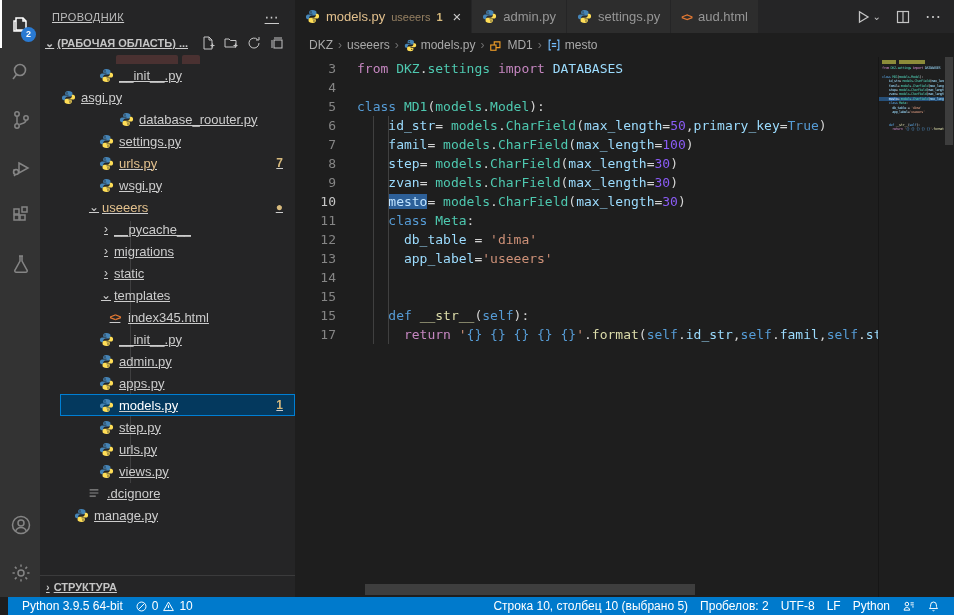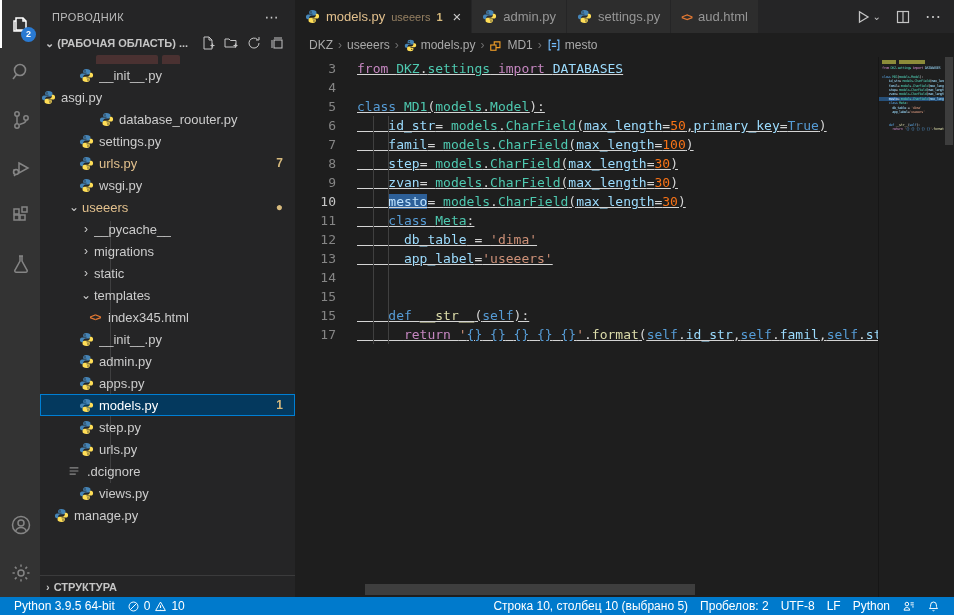--- a/index.html
+++ b/index.html
@@ -15,32 +15,32 @@
   .ab-item { height:48px; display:flex; align-items:center; justify-content:center;
     position:relative; color:#858585; cursor:pointer; border-left:2px solid transparent; }
   .ab-item.active { color:#ffffff; border-left:2px solid #ffffff; }
   .ab-badge { position:absolute; right:4px; bottom:6px; min-width:15px; height:15px;
     border-radius:50%; background:#2a7ad2; color:#fff; font-size:9px; line-height:15px;
     text-align:center; font-weight:bold; }
   .ab-item svg { width:24px; height:24px; }
 
   
   .sidebar { width:255px; background:#252526; color:#cccccc; position:relative;
-    display:flex; flex-direction:column; font-size:13px; overflow:hidden; }
+    display:flex; flex-direction:column; font-size:13px; overflow:hidden;text-decoration:underline; }
   .sb-title-row { height:33px; display:flex; align-items:center; padding:0 12px;
     font-size:11px; letter-spacing:.4px; color:#bbbbbb; flex:0 0 auto; }
   .sb-title-row .spacer { flex:1; }
   .sb-ellipsis { color:#cccccc; font-size:14px; cursor:pointer; padding:0 4px; }
   .sb-section-row { height:20px; display:flex; align-items:center; padding:0 4px 0 4px;
     font-size:11px; font-weight:bold; color:#c5c5c5; flex:0 0 auto; }
   .sb-section-row .chev { font-size:11px; margin:0 3px 0 1px; color:#c5c5c5; }
   .sb-section-row .wslabel { white-space:nowrap; overflow:hidden; }
   .sb-actions { margin-left:auto; display:flex; gap:7px; padding-right:6px; }
   .sb-actions svg { width:16px; height:16px; color:#c5c5c5; cursor:pointer; }
-  .tree { flex:1; position:relative; overflow:hidden; }
+  .tree { flex:1; position:relative; overflow:hidden;margin-left:20px; }
   .tree-guide { position:absolute; left:70px; top:168px; height:262px; width:1px;
     background:rgba(255,255,255,.12); }
   .clip-row { height:11px; overflow:hidden; display:flex; align-items:flex-start;
     padding-left:56px; gap:4px; }
   .clip-blob { height:14px; border-radius:2px; background:#5a3636; opacity:.7; margin-top:2px; }
   .row { height:22px; display:flex; align-items:center; white-space:nowrap;
     cursor:pointer; color:#cccccc; position:relative; }
   .row.modified { color:#e2c08d; }
   .row.selected { background:#04395e; outline:1px solid #007fd4; outline-offset:-1px; color:#ffffff; }
   .row .twisty { width:16px; text-align:center; color:#cccccc; font-size:12px; flex:0 0 16px; }
@@ -77,43 +77,43 @@
   .bc-ico { display:flex; align-items:center; }
 
   .editor-wrap { flex:1; display:flex; min-height:0; position:relative; }
   .code-scroll { flex:1; display:flex; overflow:hidden; padding-top:2px; }
   .gutter { width:62px; flex:0 0 62px; text-align:right; padding-right:21px;
     font-family:"DejaVu Sans Mono", monospace; font-size:13px; line-height:19px;
     color:#858585; user-select:none; }
   .gutter .ln.cur { color:#c6c6c6; }
   .code { flex:1; font-family:"DejaVu Sans Mono", monospace; font-size:13px;
     line-height:19px; white-space:pre; color:#d4d4d4; overflow:hidden; }
-  .cline { position:relative; height:19px;text-decoration:underline; }
+  .cline { position:relative; height:19px; }
   .iguide { position:absolute; top:0; bottom:0; width:1px; background:#404040; }
   .tk-ctl{color:#c586c0} .tk-kw{color:#569cd6} .tk-typ{color:#4ec9b0}
-  .tk-var{color:#9cdcfe} .tk-num{color:#f97316} .tk-str{color:#ce9178}
+  .tk-var{color:#9cdcfe} .tk-num{color:#8b5cf6} .tk-str{color:#ce9178}
   .tk-fn{color:#dcdcaa} .tk-pun{color:#d4d4d4}
   .tk-sel{color:#bfe3ff; background:#2d6099;}
 
   .minimap { width:66px; flex:0 0 66px; background:#1e1e1e; position:relative;
     border-left:1px solid rgba(0,0,0,.25); padding-top:3px; overflow:hidden; cursor:pointer; }
   .mm-olive { display:flex; gap:3px; height:4px; margin:0 0 2px 3px; }
   .mm-olive span { background:#8c8c3a; height:4px; display:block; }
   .mm-line { font-family:"DejaVu Sans Mono", monospace; font-size:3.5px; line-height:4.4px;
     white-space:pre; padding-left:3px; height:4.4px; overflow:hidden; letter-spacing:-.4px; }
   .mm-line.selband { background:#264f78; }
   .vscroll { width:10px; flex:0 0 10px; background:#1e1e1e; position:relative; }
   .vthumb { position:absolute; top:0; left:1px; width:8px; height:88px;
     background:rgba(121,121,121,.35); cursor:pointer; }
   .hscroll-thumb { position:absolute; left:70px; bottom:2px; width:330px; height:11px;
     background:#4a4a4a; opacity:.75; cursor:pointer; }
 
   
   .statusbar { height:18px; background:#007acc; color:#ffffff; display:flex;
-    align-items:center; font-size:12px; flex:0 0 auto; padding:0 8px 0 8px; }
+    align-items:center; font-size:12px; flex:0 0 auto; padding:0 8px 0 8px;margin-left:8px; }
   .sb-item { display:flex; align-items:center; gap:4px; padding:0 6px; cursor:pointer;
     height:100%; white-space:nowrap; }
   .sb-right { margin-left:auto; display:flex; align-items:center; }
   .statusbar svg { width:13px; height:13px; }
 </style>
 </head>
 <body>
 
 <div class="root">
   <div class="main">
@@ -344,36 +344,36 @@
           </div>
           <div class="row" style="padding-left: 38px;">
             <span class="ficon">
               <svg class="pyi" width="15" height="15" viewBox="0 0 16 16">
  <path fill="#4584b6" d="M7.9 1C5.2 1 4.5 2.1 4.5 3.4V5H8v.8H3.2C1.8 5.8 1 6.9 1 8.3c0 1.5.7 2.6 2.1 2.6h1.4V9.2c0-1.3 1.1-2.4 2.4-2.4h3.3c1.1 0 2-.9 2-2V3.4C12.2 2 10.7 1 7.9 1zM6.4 2.5a.75.75 0 1 1 0 1.5.75.75 0 0 1 0-1.5z"></path>
  <path fill="#ffde57" d="M8.1 15c2.7 0 3.4-1.1 3.4-2.4V11H8v-.8h4.8c1.4 0 2.2-1.1 2.2-2.5 0-1.5-.7-2.6-2.1-2.6h-1.4v1.7c0 1.3-1.1 2.4-2.4 2.4H5.8c-1.1 0-2 .9-2 2v1.4C3.8 14 5.3 15 8.1 15zm1.5-1.5a.75.75 0 1 1 0-1.5.75.75 0 0 1 0 1.5z"></path>
               </svg>
             </span>
             <span class="lbl">urls.py</span>
           </div>
+          <div class="row" style="padding-left: 38px;">
+            <span class="ficon">
+              <svg class="pyi" width="15" height="15" viewBox="0 0 16 16">
+ <path fill="#4584b6" d="M7.9 1C5.2 1 4.5 2.1 4.5 3.4V5H8v.8H3.2C1.8 5.8 1 6.9 1 8.3c0 1.5.7 2.6 2.1 2.6h1.4V9.2c0-1.3 1.1-2.4 2.4-2.4h3.3c1.1 0 2-.9 2-2V3.4C12.2 2 10.7 1 7.9 1zM6.4 2.5a.75.75 0 1 1 0 1.5.75.75 0 0 1 0-1.5z"></path>
+ <path fill="#ffde57" d="M8.1 15c2.7 0 3.4-1.1 3.4-2.4V11H8v-.8h4.8c1.4 0 2.2-1.1 2.2-2.5 0-1.5-.7-2.6-2.1-2.6h-1.4v1.7c0 1.3-1.1 2.4-2.4 2.4H5.8c-1.1 0-2 .9-2 2v1.4C3.8 14 5.3 15 8.1 15zm1.5-1.5a.75.75 0 1 1 0-1.5.75.75 0 0 1 0 1.5z"></path>
+              </svg>
+            </span>
+            <span class="lbl">views.py</span>
+          </div>
           <div class="row" style="padding-left: 26px;">
             <span class="ficon">
               <svg width="14" height="14" viewBox="0 0 16 16" stroke="#8a8a8a" fill="none" stroke-width="1.4">
  <path d="M3 4.5h10M3 8h10M3 11.5h7"></path>
               </svg>
             </span>
             <span class="lbl">.dcignore</span>
-          </div>
-          <div class="row" style="padding-left: 38px;">
-            <span class="ficon">
-              <svg class="pyi" width="15" height="15" viewBox="0 0 16 16">
- <path fill="#4584b6" d="M7.9 1C5.2 1 4.5 2.1 4.5 3.4V5H8v.8H3.2C1.8 5.8 1 6.9 1 8.3c0 1.5.7 2.6 2.1 2.6h1.4V9.2c0-1.3 1.1-2.4 2.4-2.4h3.3c1.1 0 2-.9 2-2V3.4C12.2 2 10.7 1 7.9 1zM6.4 2.5a.75.75 0 1 1 0 1.5.75.75 0 0 1 0-1.5z"></path>
- <path fill="#ffde57" d="M8.1 15c2.7 0 3.4-1.1 3.4-2.4V11H8v-.8h4.8c1.4 0 2.2-1.1 2.2-2.5 0-1.5-.7-2.6-2.1-2.6h-1.4v1.7c0 1.3-1.1 2.4-2.4 2.4H5.8c-1.1 0-2 .9-2 2v1.4C3.8 14 5.3 15 8.1 15zm1.5-1.5a.75.75 0 1 1 0-1.5.75.75 0 0 1 0 1.5z"></path>
-              </svg>
-            </span>
-            <span class="lbl">views.py</span>
           </div>
           <div class="row" style="padding-left: 13px;">
             <span class="ficon">
               <svg class="pyi" width="15" height="15" viewBox="0 0 16 16">
  <path fill="#4584b6" d="M7.9 1C5.2 1 4.5 2.1 4.5 3.4V5H8v.8H3.2C1.8 5.8 1 6.9 1 8.3c0 1.5.7 2.6 2.1 2.6h1.4V9.2c0-1.3 1.1-2.4 2.4-2.4h3.3c1.1 0 2-.9 2-2V3.4C12.2 2 10.7 1 7.9 1zM6.4 2.5a.75.75 0 1 1 0 1.5.75.75 0 0 1 0-1.5z"></path>
  <path fill="#ffde57" d="M8.1 15c2.7 0 3.4-1.1 3.4-2.4V11H8v-.8h4.8c1.4 0 2.2-1.1 2.2-2.5 0-1.5-.7-2.6-2.1-2.6h-1.4v1.7c0 1.3-1.1 2.4-2.4 2.4H5.8c-1.1 0-2 .9-2 2v1.4C3.8 14 5.3 15 8.1 15zm1.5-1.5a.75.75 0 1 1 0-1.5.75.75 0 0 1 0 1.5z"></path>
               </svg>
             </span>
             <span class="lbl">manage.py</span>
           </div>

